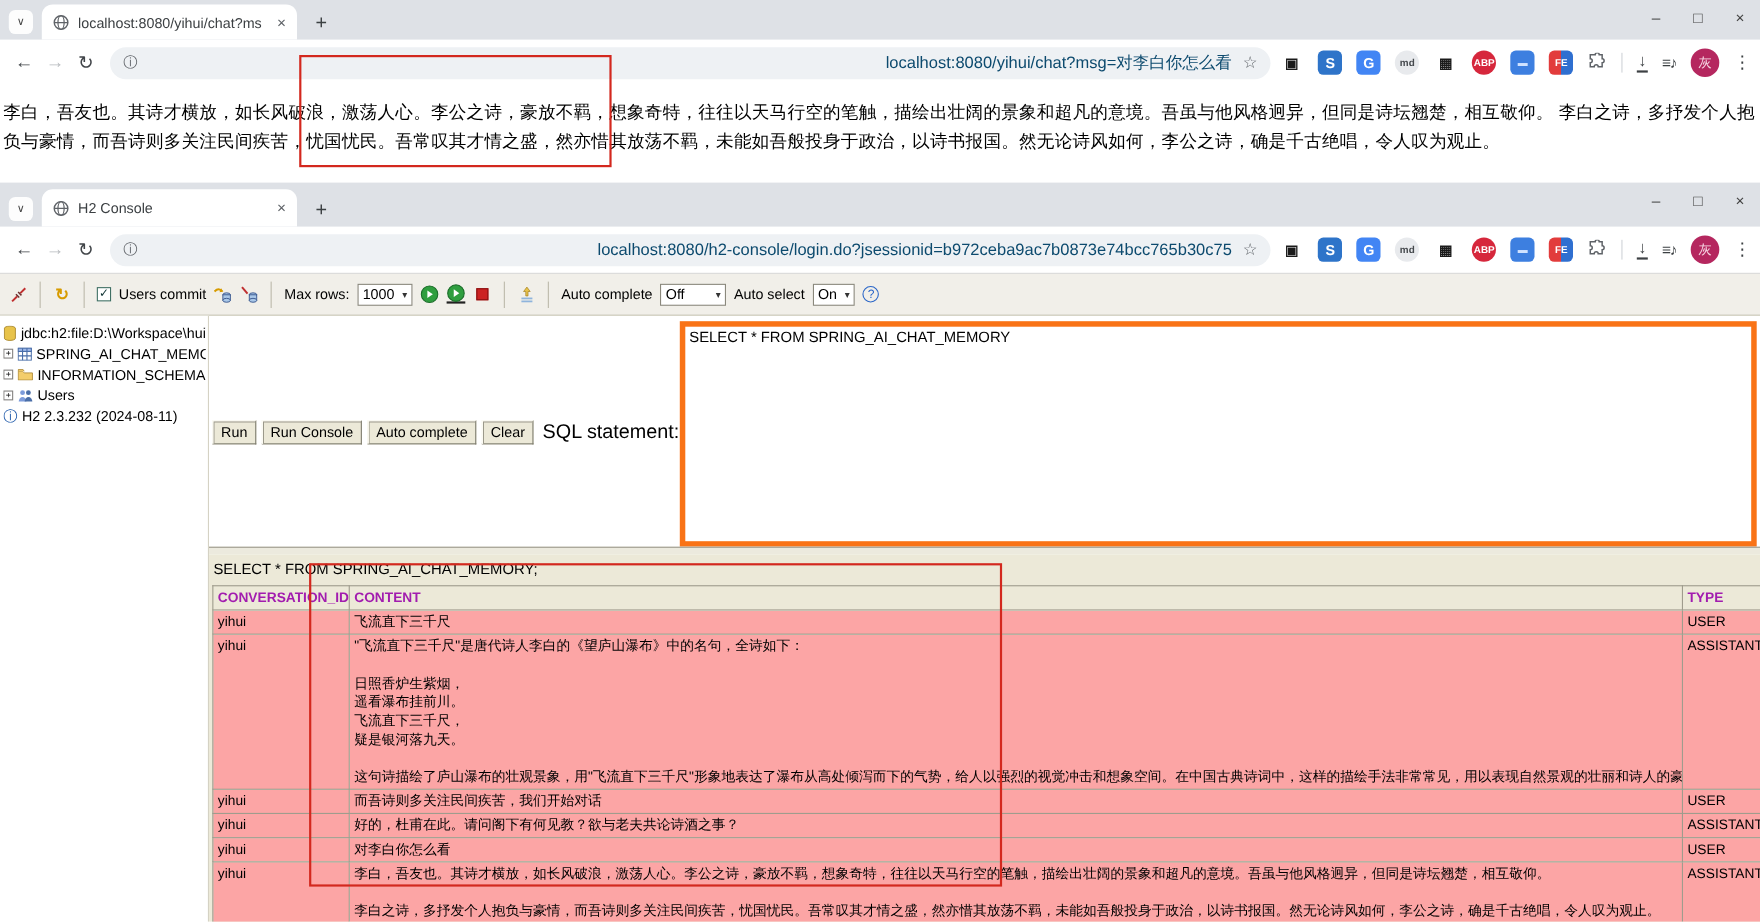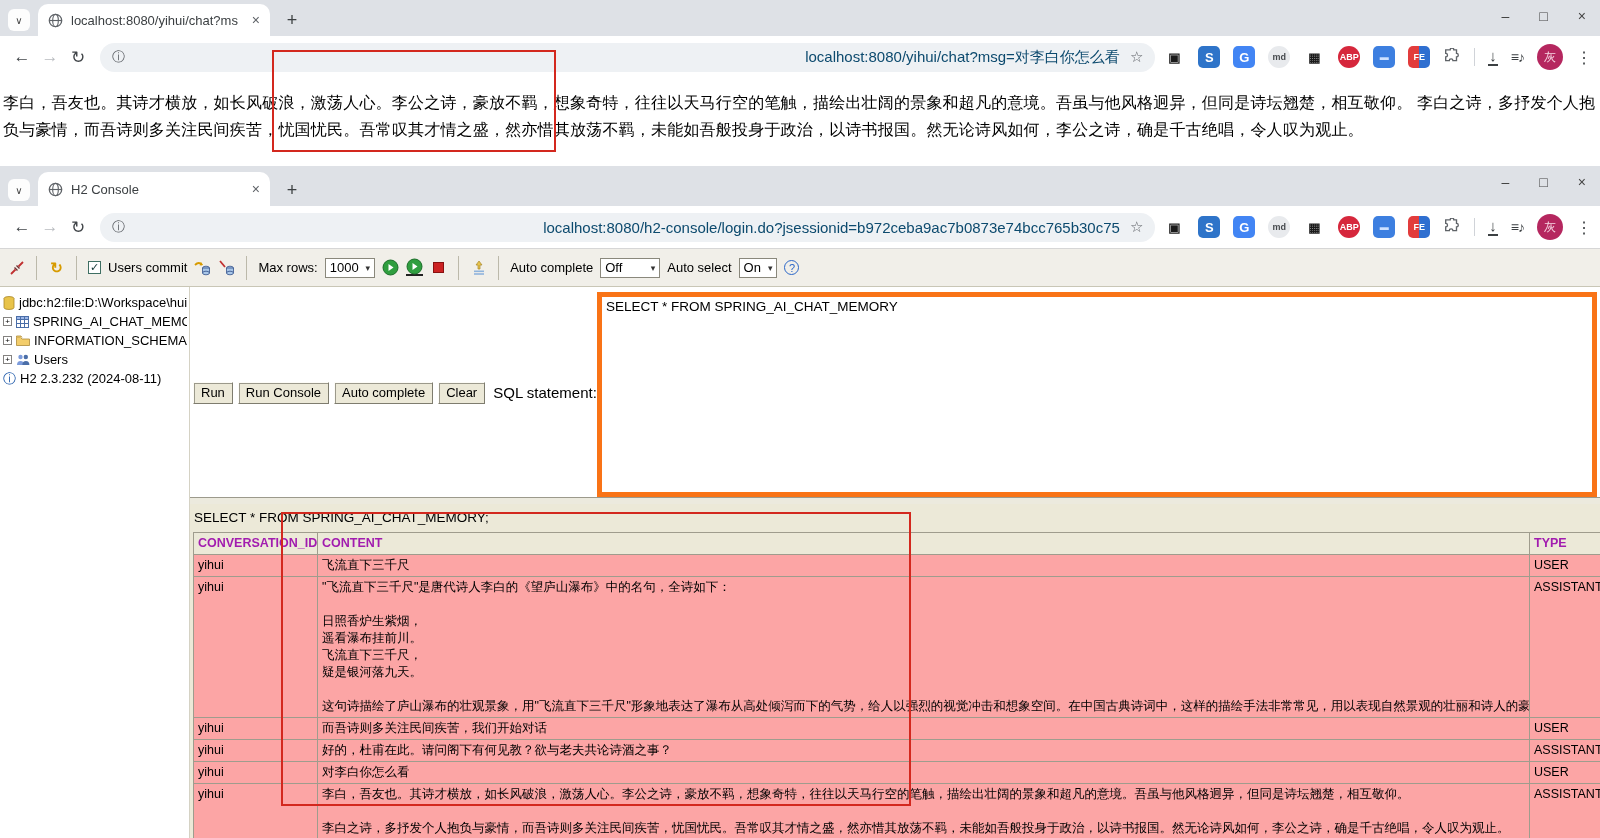--- a/index.html
+++ b/index.html
@@ -60,21 +60,21 @@
   .h2main { flex:1; display:flex; min-height:0; }
   .tree { width:190px; border-right:1px solid #d5d2c4; padding:6px 2px 0 3px; font-size:13px; overflow:hidden; background:#fff; flex:none; }
   .tree-row { display:flex; align-items:center; gap:4px; height:19px; white-space:nowrap; overflow:hidden; }
   .plusbox { width:9px; height:9px; border:1px solid #848280; font-size:8px; line-height:7px; text-align:center; color:#000; background:#fff; flex:none; }
   .info-glyph { color:#1a56a8; font-size:13px; flex:none; }
 
   .rightcol { flex:1; display:flex; flex-direction:column; min-width:0; }
   .qpanel { height:210px; display:flex; flex-direction:row; padding:5px 3px 0 3px; flex:none; }
   .qbuttons { display:flex; gap:5px; align-items:center; margin-bottom:4px; }
   .btn { background:#ece9d8; border:1px solid #7e7c6e; border-top-color:#fdfcf7; border-left-color:#fdfcf7; box-shadow:1px 1px 0 #9b998b inset; padding:2px 7px 3px; font-size:13px; color:#000; }
-  .sql-label { font-size:15px; margin-left:3px; }
+  .sql-label { font-size:18px; margin-left:3px; }
   .sqlbox { flex:1; border:5px solid #f97316; background:#fff; font-size:13.5px; padding:2px 4px; white-space:pre-wrap; overflow:hidden; }
   .splitter { height:7px; background:#eceade; border-top:1px solid #9c9a8c; flex:none; }
 
   .results { flex:1; background:#ece9d8; padding:5px 0 0 3px; overflow:hidden; min-height:0; }
   .echo { font-size:13.5px; margin:1px 0 7px 1px; }
   table.grid { border-collapse:collapse; table-layout:fixed; width:1490px; }
   .grid th, .grid td { border:1px solid #9f9c8d; padding:2px 4px; font-size:12.5px; line-height:17px; vertical-align:top; text-align:left; overflow:hidden; }
   .grid th { background:#ece9d8; color:#a21caf; font-weight:bold; white-space:nowrap; }
   .grid td { background:#fca5a5; }
   .cell-pre { white-space:pre; }

